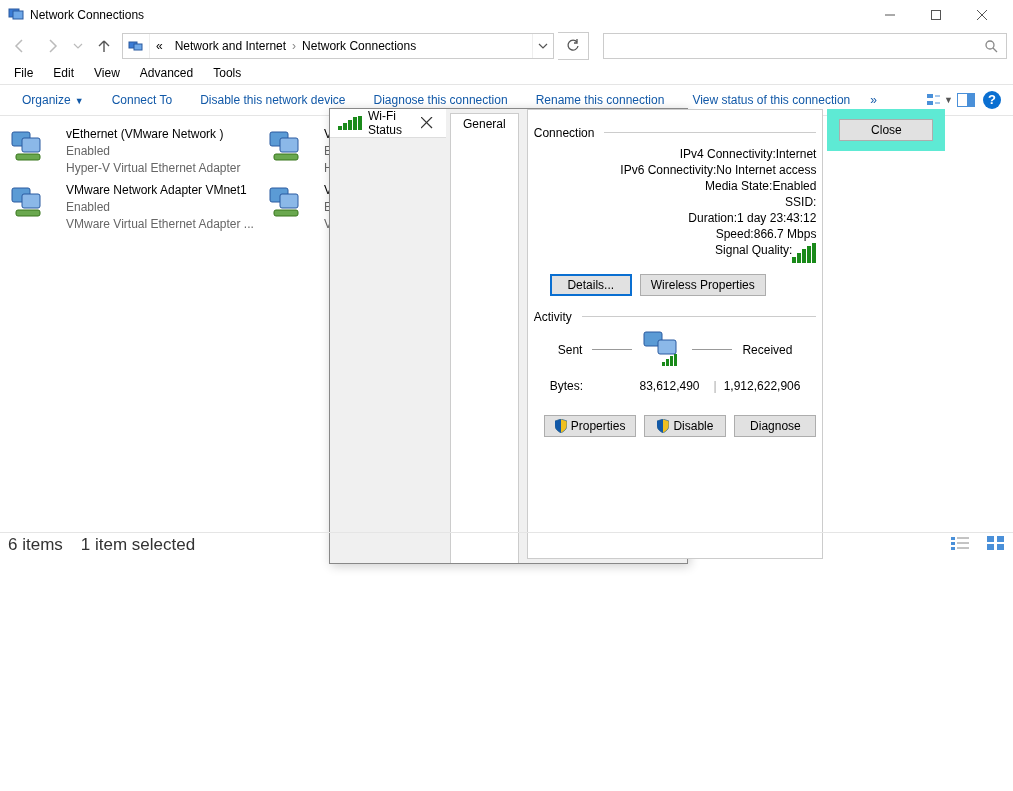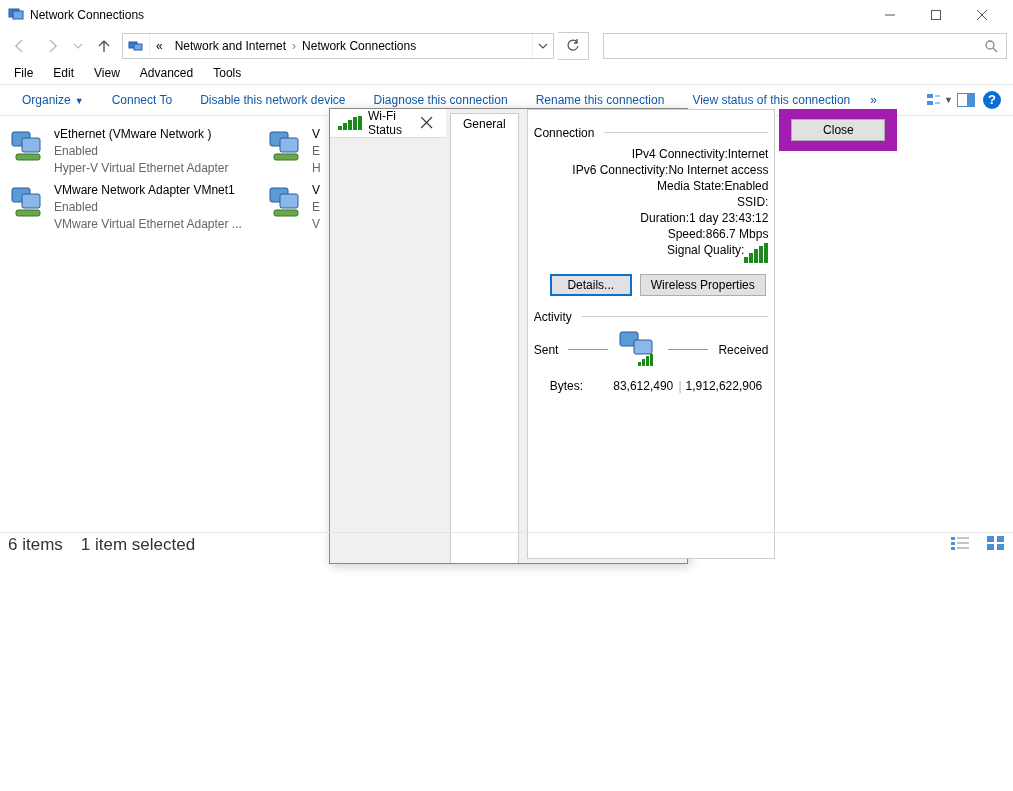--- a/index.html
+++ b/index.html
@@ -20,21 +20,21 @@
 .refresh{width:30px;height:26px;border:1px solid #ccc;border-left:none;display:flex;align-items:center;justify-content:center;color:#555}
 .search{flex:1;height:24px;border:1px solid #ccc;margin-left:10px;display:flex;align-items:center;justify-content:flex-end;padding:0 8px;color:#888}
 .menubar{height:22px;display:flex;align-items:center;padding:0 4px;gap:0}
 .menu-item{padding:2px 10px}
 .cmdbar{height:30px;border-top:1px solid #e5e5e5;border-bottom:1px solid #e5e5e5;background:#fff;display:flex;align-items:center;padding:0 8px;gap:0;color:#1259a8}
 .cmdbar .cmd{padding:4px 14px;white-space:nowrap}
 .cmdbar .spacer{flex:1}
 .cmdbar .tool{width:26px;height:24px;display:flex;align-items:center;justify-content:center}
 .help-icon{width:18px;height:18px;border-radius:50%;background:#0a6fd1;color:#fff;font-weight:bold;text-align:center;line-height:18px;font-size:13px}
 .content{position:relative;flex:1;padding:8px 6px;display:flex;flex-wrap:wrap;gap:0;align-content:flex-start}
-.item{width:250px;height:52px;display:flex;align-items:flex-start;padding:2px 4px;gap:4px}
+.item{width:250px;height:52px;display:flex;align-items:flex-start;padding:2px 4px;gap:16px}
 .item .txt{display:flex;flex-direction:column;line-height:17px;overflow:hidden}
 .item .name{color:#000}
 .item .sub{color:#666}
 .statusbar{position:absolute;bottom:0;left:0;right:0;height:24px;border-top:1px solid #e5e5e5;display:flex;align-items:center;padding:0 8px;gap:18px;font-size:17px;color:#333}
 .statusbar .sp{flex:1}
 .view-sm{width:18px;height:14px}
 
 
 .dialog{position:absolute;left:329px;top:108px;width:357px;height:454px;background:#f0f0f0;border:1px solid #888;box-shadow:2px 2px 10px rgba(0,0,0,.2);display:flex;flex-direction:row}
 .dlg-title{height:28px;background:#fff;display:flex;align-items:center;padding:0 8px;gap:6px;justify-content:space-between;border-bottom:1px solid #ddd}
@@ -54,21 +54,21 @@
 .btn{background:#e1e1e1;border:1px solid #adadad;padding:3px 10px;font-size:12px;min-width:60px;text-align:center;display:inline-flex;align-items:center;justify-content:center;gap:4px}
 .btn.primary{border:2px solid #0a6fd1;padding:2px 9px}
 .btn-row{display:flex;gap:8px;margin-top:10px;padding-left:16px}
 .activity{display:flex;align-items:center;justify-content:center;gap:10px;margin:6px 0}
 .act-line{width:40px;border-top:1px solid #999}
 .shield{width:12px;height:14px}
 .bytes-row{display:flex;justify-content:space-between;padding:4px 16px}
 .bytes-row .c{width:33%;text-align:center}
 .bytes-row .l{text-align:left}
 .bytes-row .r{text-align:right}
-.dlg-footer{height:42px;display:flex;align-items:center;justify-content:flex-end;padding:0 12px;background:#a21caf}
+.dlg-footer{height:42px;display:flex;align-items:center;justify-content:flex-end;padding:0 12px;background:#5eead4}
 .chev{display:inline-block;margin-left:4px;font-size:9px}
 
 
 .nic-svg{width:40px;height:40px}
 
 .sep-bar{color:#aaa;margin:0 4px}
 </style>
 </head>
 <body>
 
@@ -356,20 +356,37 @@
         <span>Received</span>
       </div>
 
       <div class="bytes-row">
         <span class="c l">Bytes:</span>
         <span class="c">83,612,490</span>
         <span class="sep-bar">|</span>
         <span class="c r">1,912,622,906</span>
       </div>
 
+      <div class="btn-row" style="padding-left:10px;margin-top:18px">
+        <div class="btn">
+          <svg class="shield" viewBox="0 0 12 14">
+              <path d="M6 0 L12 2 V7 C12 11 6 14 6 14 C6 14 0 11 0 7 V2 Z" fill="#f0c020" stroke="#1259a8" stroke-width="0.6"></path>
+              <path d="M6 0 L6 14 C6 14 0 11 0 7 V2 Z" fill="#1259a8"></path>
+            </svg>
+          <span>Properties</span>
+        </div>
+        <div class="btn">
+          <svg class="shield" viewBox="0 0 12 14">
+              <path d="M6 0 L12 2 V7 C12 11 6 14 6 14 C6 14 0 11 0 7 V2 Z" fill="#f0c020" stroke="#1259a8" stroke-width="0.6"></path>
+              <path d="M6 0 L6 14 C6 14 0 11 0 7 V2 Z" fill="#1259a8"></path>
+            </svg>
+          <span>Disable</span>
+        </div>
+        <div class="btn">Diagnose</div>
+      </div>
 
     </div>
 
     <div class="dlg-footer">
       <div class="btn" style="min-width:72px">Close</div>
     </div>
   </div>
 
   <div class="statusbar">
     <span>6 items</span>

